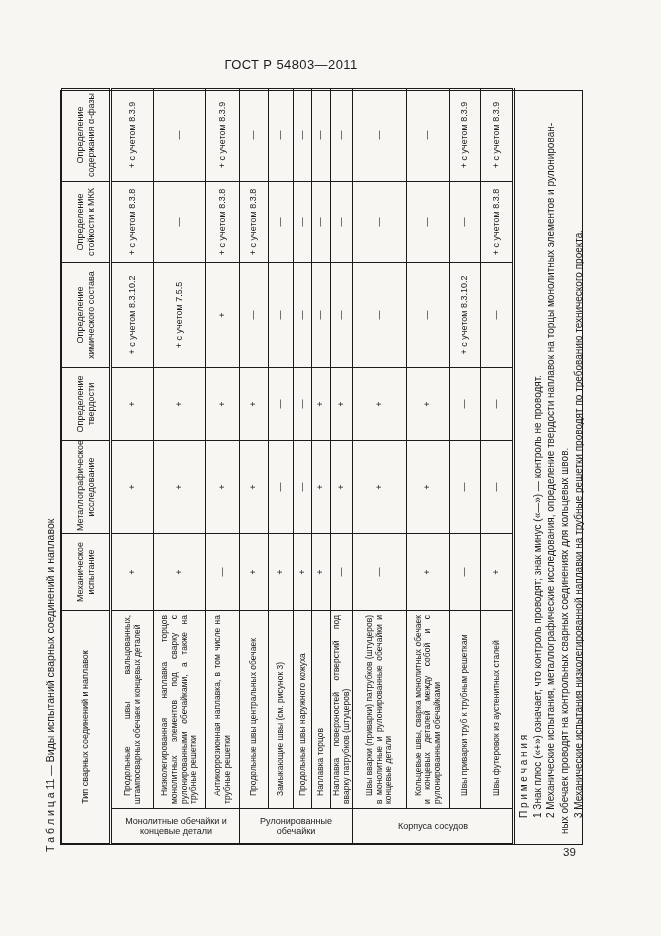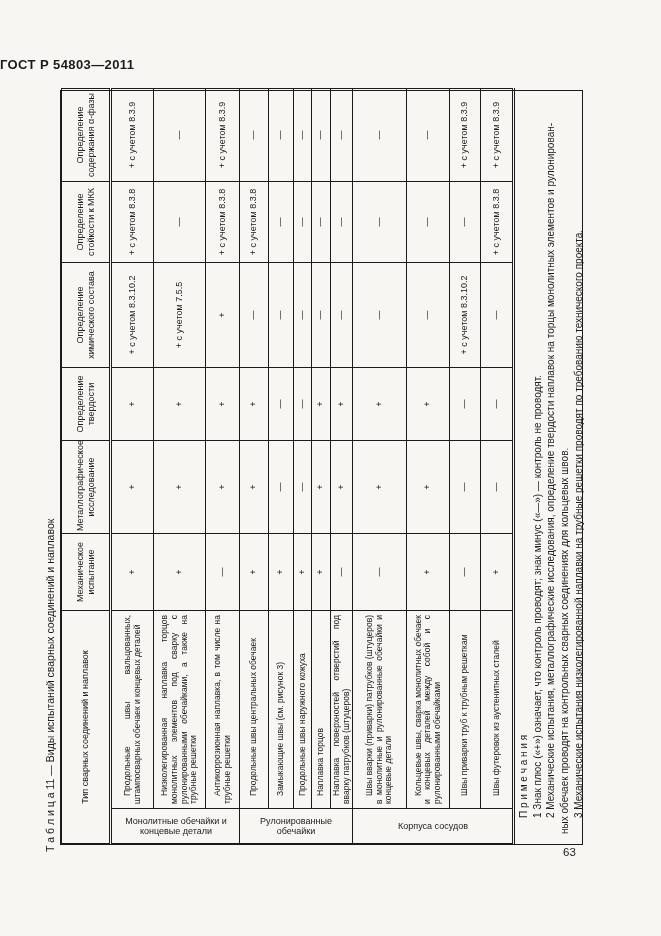--- a/index.html
+++ b/index.html
@@ -3,21 +3,21 @@
 <meta charset="utf-8">
 <style>
   html,body{margin:0;padding:0;}
   body{
     width:661px;height:936px;position:relative;overflow:hidden;
     background:#f7f6f3;color:#1b1b1b;
     font-family:"Liberation Sans",sans-serif;
   }
   .gost-header{
     position:absolute;top:57px;left:0;width:582px;
-    text-align:left;font-weight:bold;font-size:13px;letter-spacing:.4px;
+    text-align:center;font-weight:normal;font-size:13px;letter-spacing:.4px;
   }
   .page-number{position:absolute;left:563px;top:846px;font-size:11.5px;}
   
   .caption-rot{
     position:absolute;left:44px;top:521px;width:331px;height:14px;
     transform:rotate(-90deg) translateX(-331px);transform-origin:0 0;
     font-size:10.5px;white-space:nowrap;
   }
   
   .rot-block{
@@ -199,13 +199,13 @@
     <div class="note-line indent">П р и м е ч а н и я</div>
     <div id="note-lines">
         <div class="note-line indent">1 Знак плюс («+») означает, что контроль проводят; знак минус («—») — контроль не проводят.</div>
         <div class="note-line indent">2 Механические испытания, металлографические исследования, определение твердости наплавок на торцы монолитных элементов и рулонирован-</div>
         <div class="note-line">ных обечаек проводят на контрольных сварных соединениях для кольцевых швов.</div>
         <div class="note-line indent">3 Механические испытания низколегированной наплавки на трубные решетки проводят по требованию технического проекта.</div>
       </div>
   </div>
 </div>
 
-<div class="page-number">63</div>
+<div class="page-number">39</div>
 
 </body></html>

